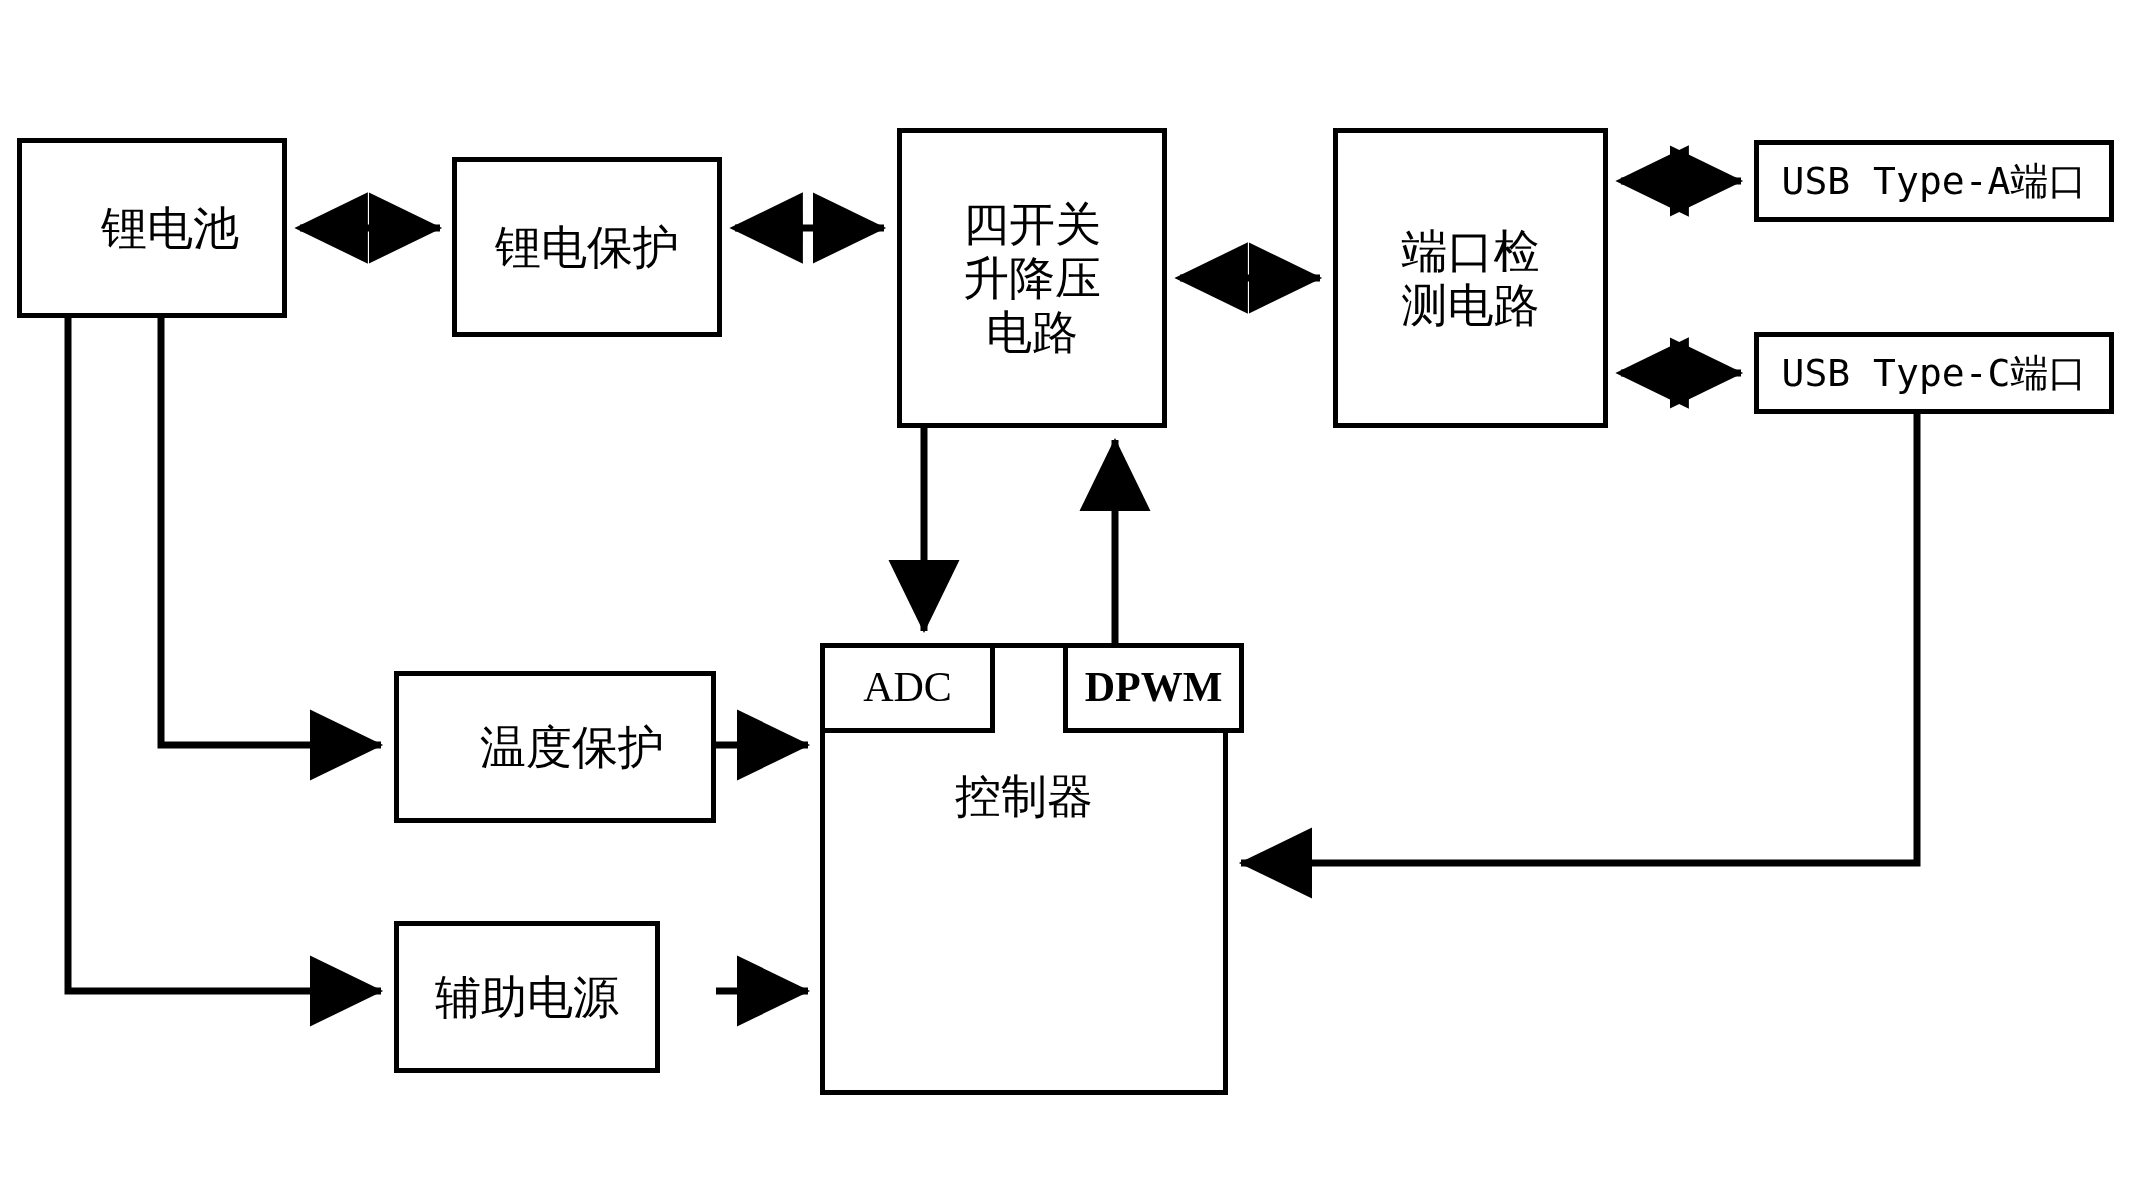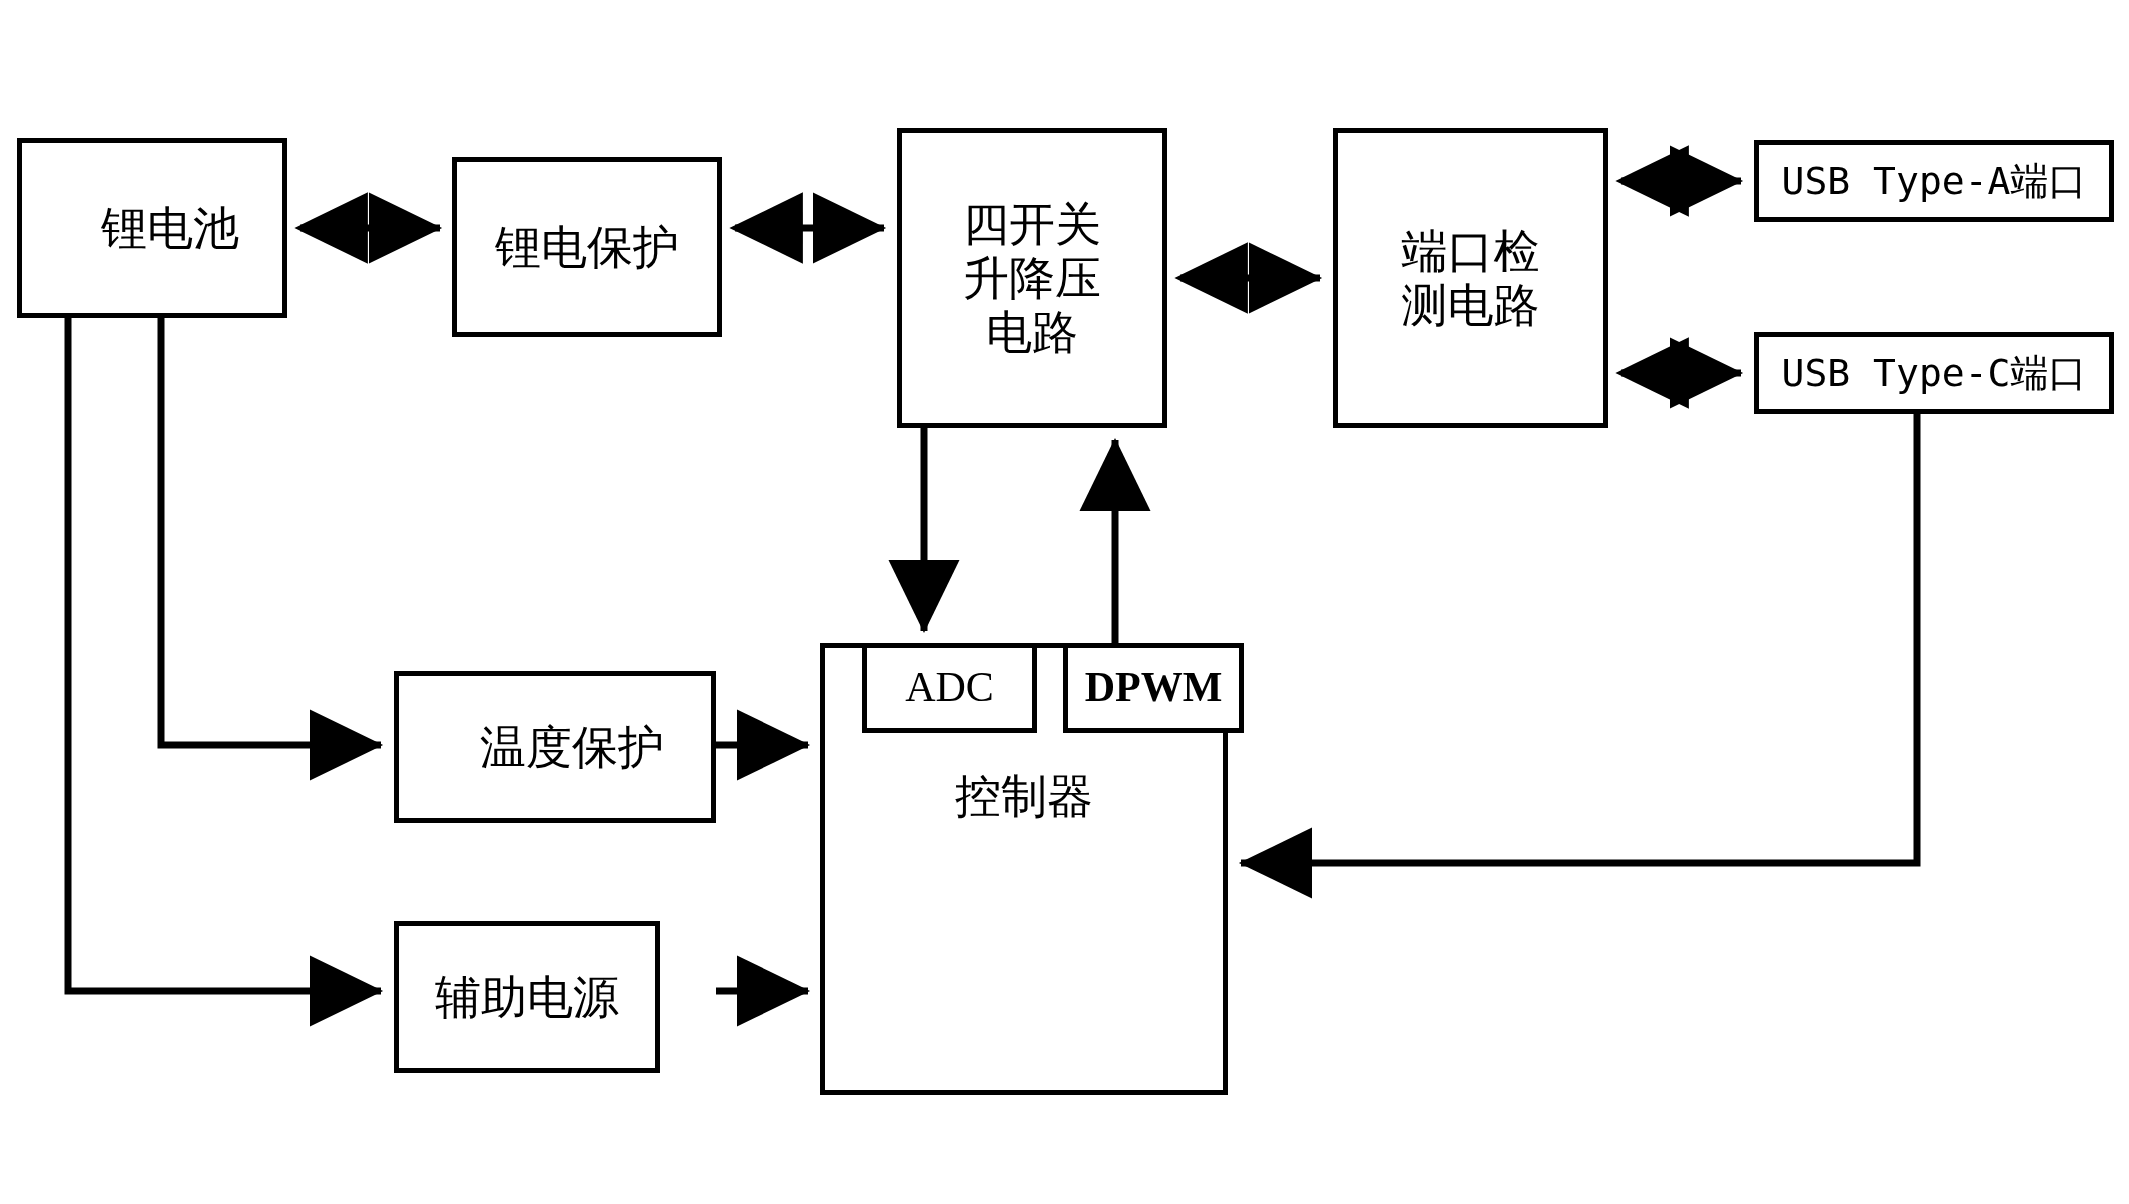--- a/index.html
+++ b/index.html
@@ -19,21 +19,21 @@
   #blk-li-protect     {left:452px; top:138px; width:270px; height:180px; font-size:46px;margin-top:19px;}
   #blk-buck-boost     {left:897px; top:128px; width:270px; height:300px; font-size:46px;}
   #blk-port-detect    {left:1333px;top:128px; width:275px; height:300px; font-size:46px;}
   #blk-usb-a          {left:1754px;top:140px; width:360px; height:82px;  font-size:38px;}
   #blk-usb-c          {left:1754px;top:332px; width:360px; height:82px;  font-size:38px;}
   #blk-temp-protect   {left:394px; top:671px; width:322px; height:152px; font-size:46px;padding-left:34px;}
   #blk-aux-power      {left:394px; top:921px; width:266px; height:152px; font-size:46px;}
   #blk-controller     {left:820px; top:643px; width:408px; height:452px; font-size:46px;
                        align-items:center;justify-content:center;}
   #blk-controller .txt{margin-bottom:145px;}
-  #blk-adc            {left:820px; top:643px; width:175px; height:90px; font-size:42px;margin-left:42px;}
+  #blk-adc            {left:820px; top:643px; width:175px; height:90px; font-size:42px;}
   #blk-dpwm           {left:1063px;top:643px; width:181px; height:90px; font-size:42px;font-weight:bold;}
 </style>
 </head>
 <body>
 
 <div id="stage">
 
   <svg id="wires" viewBox="0 0 2129 1204">
     <defs>
       <marker id="ahead" markerWidth="11" markerHeight="11" refX="10.2" refY="5.5" orient="auto" markerUnits="strokeWidth">

